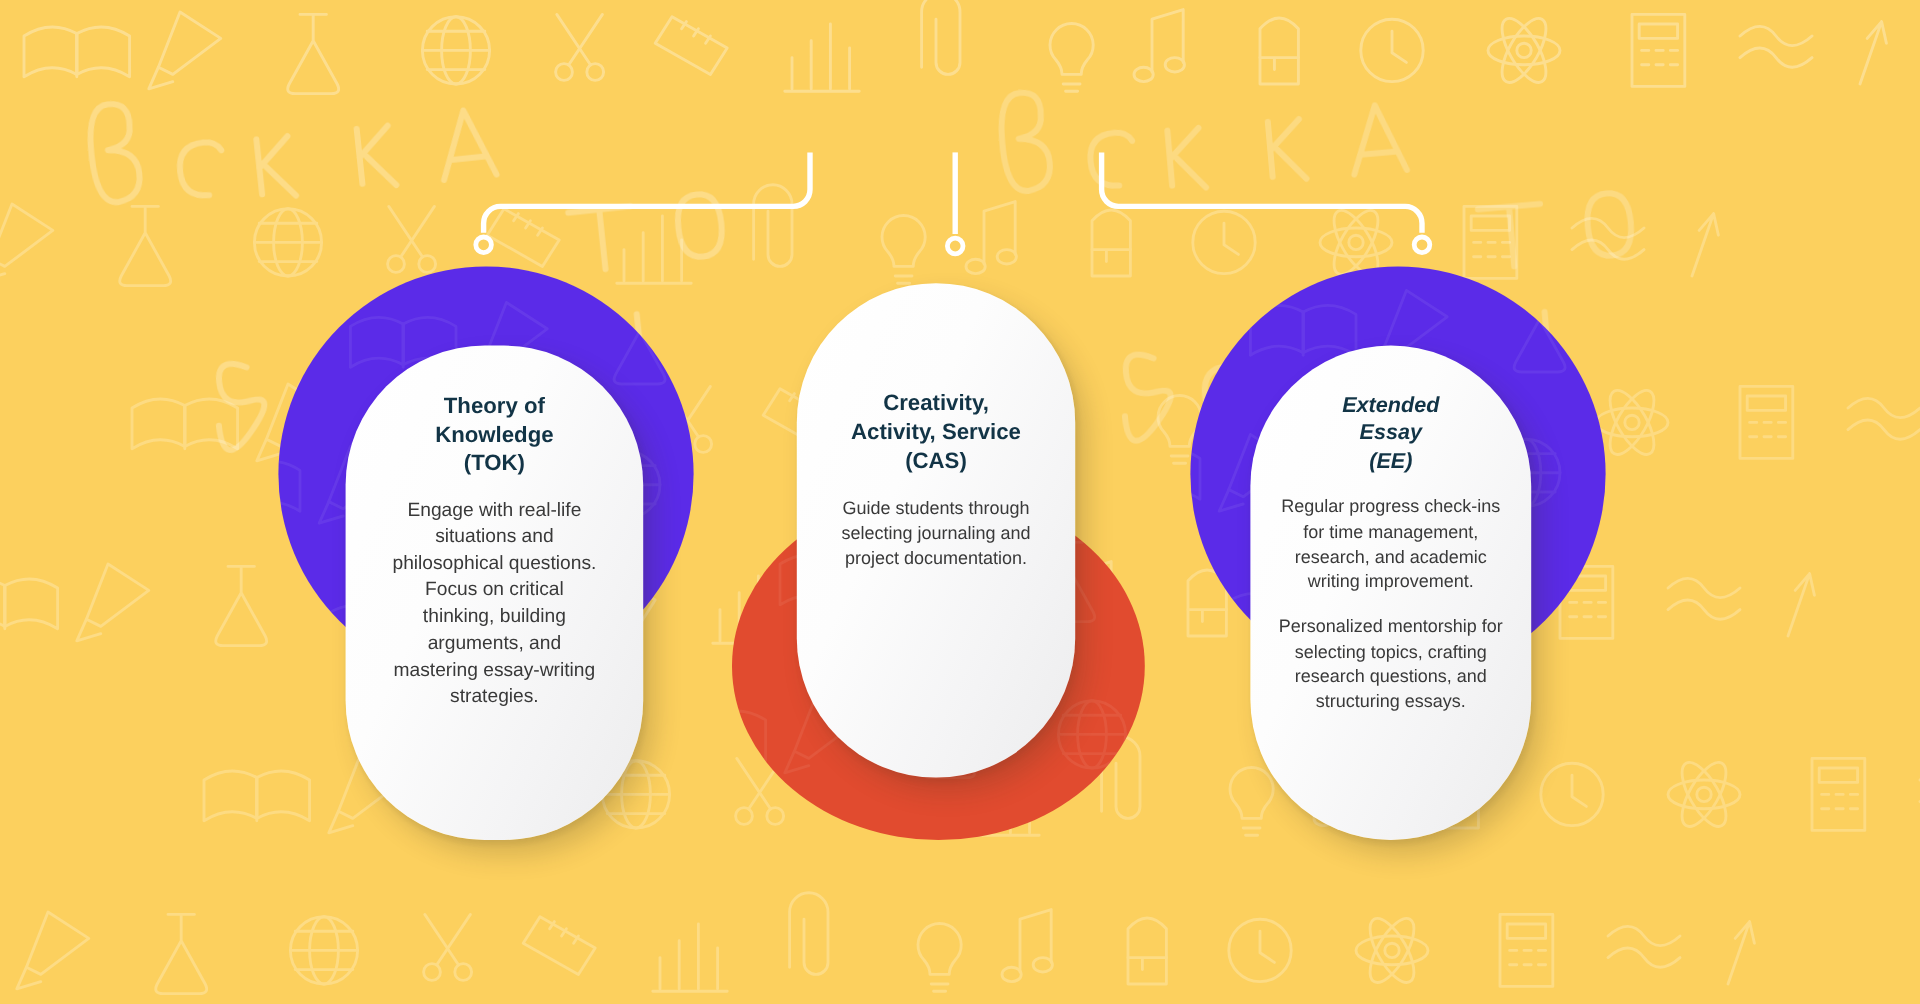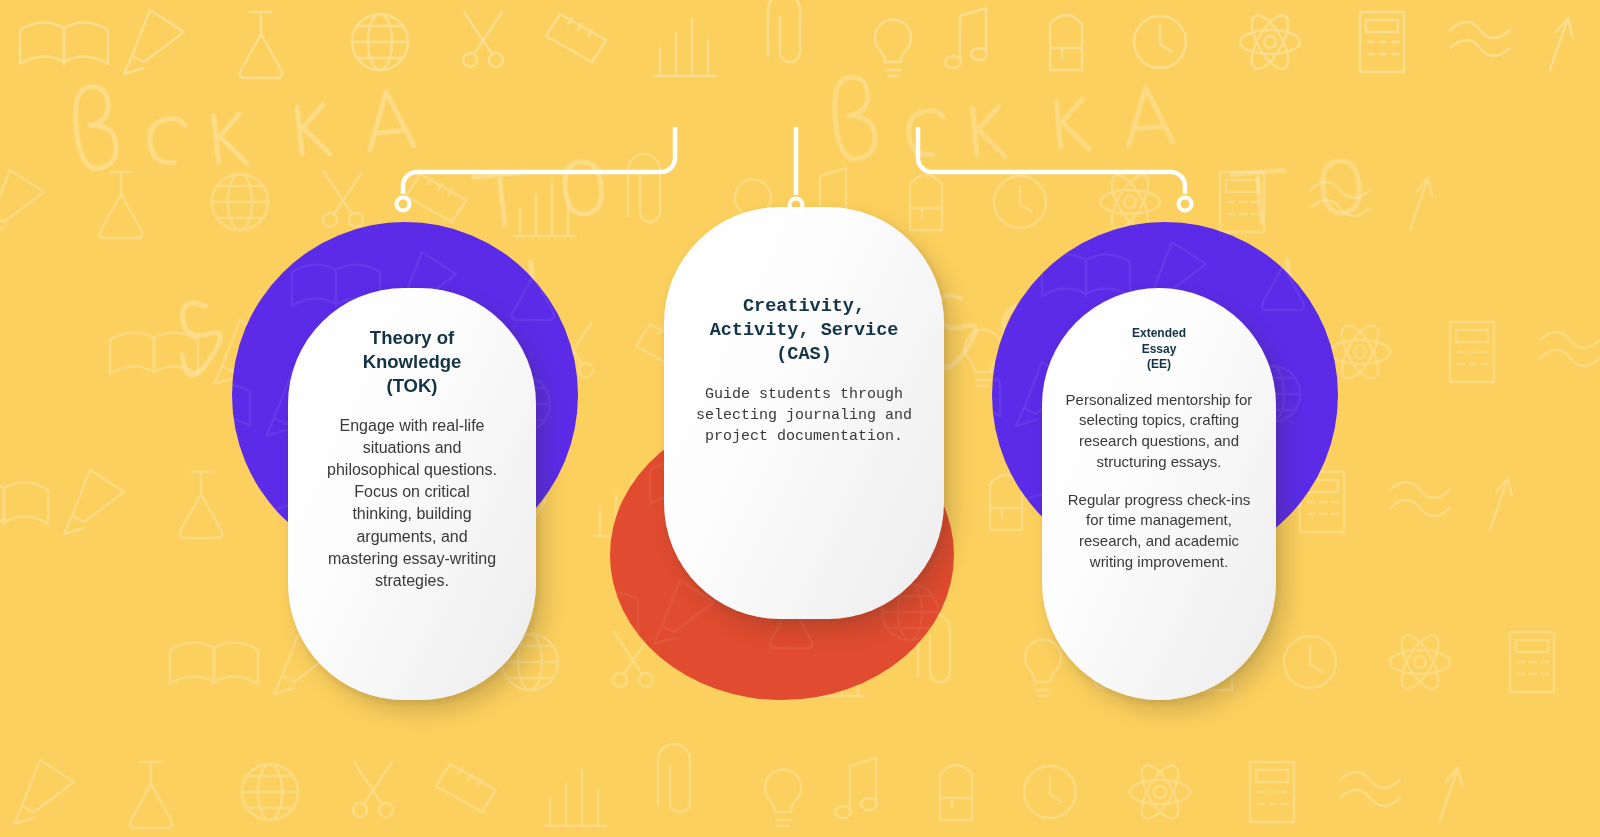--- a/index.html
+++ b/index.html
@@ -101,43 +101,42 @@
   #col-tok .card-body  { font-size:16px; margin-top:17px; }
 
   
   #col-cas { left:592px; top:200px; }
   #col-cas .blob {
     left:18px; top:210px;
     width:344px; height:290px;
     background:#e14b2f;
   }
   #col-cas .card {
-    left:72px; top:7px;
-    width:280px; height:412px;
+    left:72px; top:36px;
+    width:232px; height:412px;
     border-radius:116px;
     padding:88px 20px 20px;
-    font-family:Liberation Mono, monospace;
   }
   #col-cas .card-title { font-size:18.5px; }
   #col-cas .card-body  { font-size:15px; margin-top:18px; }
 
   
   #col-ee { left:972px; top:200px; }
   #col-ee .blob {
     left:20px; top:22px;
     width:346px; height:346px;
     background:#5b2be8;
   }
   #col-ee .card {
     left:70px; top:88px;
     width:234px; height:412px;
     border-radius:117px;
     padding:38px 20px 20px;
   }
-  #col-ee .card-title { font-size:12px; }
+  #col-ee .card-title { font-size:18px;font-style:italic; }
   #col-ee .card-body  { font-size:15px; margin-top:17px; }
 </style>
 </head>
 <body>
 
 <svg id="bg-doodles" viewBox="0 0 1600 837" xmlns="http://www.w3.org/2000/svg">
   <defs>
     <g id="doodle-set" fill="none" stroke="#ffffff" stroke-width="2.4" stroke-linecap="round" stroke-linejoin="round" opacity="0.30">
 
       <path d="M20 40 q22 -14 44 -2 v34 q-22 -12 -44 2 z"></path>
@@ -273,22 +272,22 @@
       <svg class="blob-doodle" viewBox="0 0 346 346" xmlns="http://www.w3.org/2000/svg">
         <use href="#doodle-set" x="30" y="0"></use>
         <use href="#doodle-set" x="-100" y="120"></use>
         <use href="#doodle-set" x="10" y="240"></use>
       </svg>
     </div>
     <div class="card">
       <div class="card-title">Extended
 Essay
 (EE)</div>
+      <div class="card-body">Regular progress check-ins for time management, research, and academic writing improvement.</div>
       <div class="card-body">Personalized mentorship for selecting topics, crafting research questions, and structuring essays.</div>
-      <div class="card-body">Regular progress check-ins for time management, research, and academic writing improvement.</div>
     </div>
   </div>
 </div>
 
 <svg id="connectors" viewBox="0 0 1600 837" xmlns="http://www.w3.org/2000/svg">
   <g fill="none" stroke="#ffffff" stroke-width="4.5" stroke-linecap="butt" stroke-linejoin="round">
 
     <path d="M675 127 V158 a14 14 0 0 1 -14 14 H417 a14 14 0 0 0 -14 14 V194"></path>
 
     <path d="M796 127 V195"></path>

